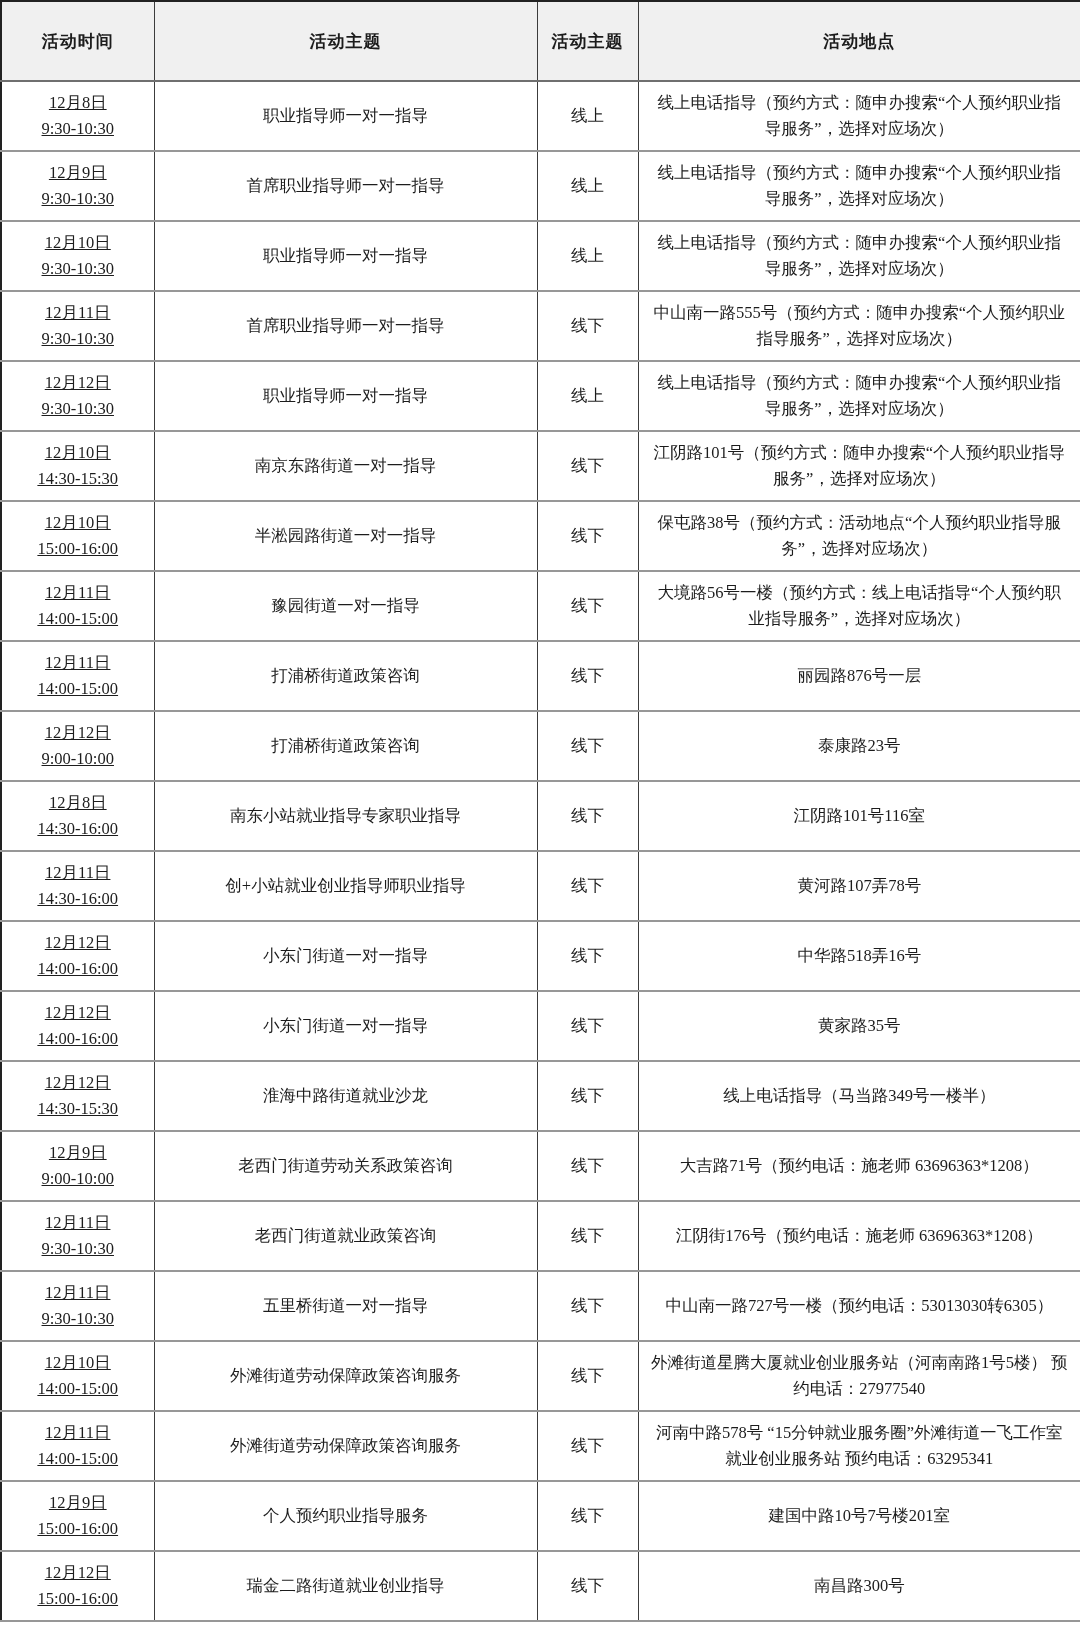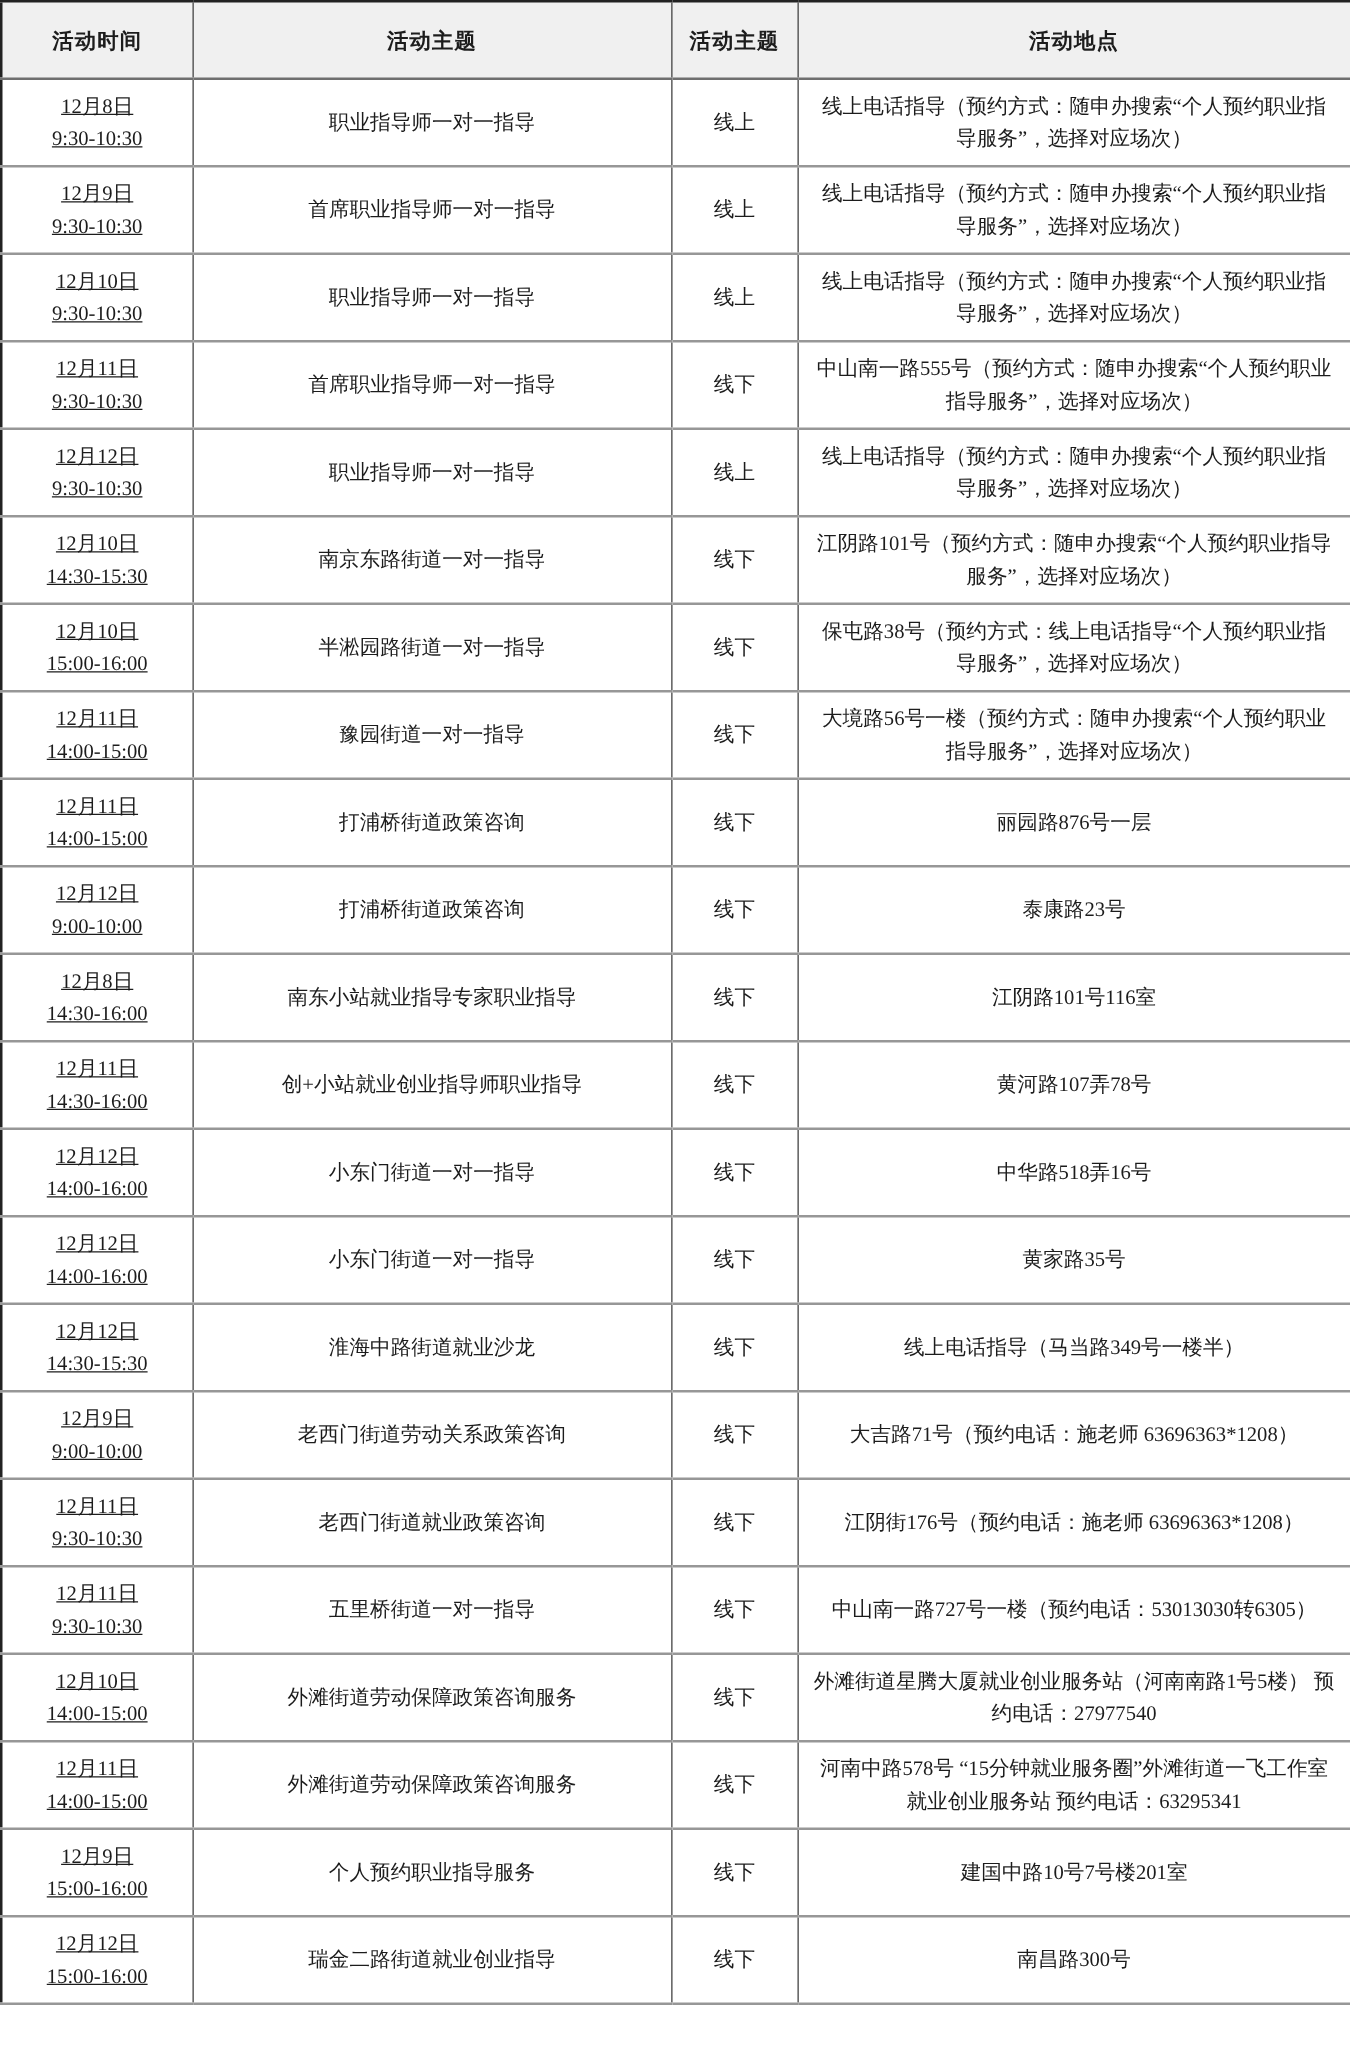--- a/index.html
+++ b/index.html
@@ -30,21 +30,21 @@
     border-left:1px solid var(--grid-v);
     border-right:1px solid var(--grid-v);
     border-top:2px solid var(--grid-h);
     border-bottom:2px solid var(--grid-h);
     text-align:center;
     vertical-align:middle;
     color:var(--text);
   }
   thead th{
     background:var(--header-bg);
-    height:62px;
+    height:80px;
     font-size:17px;
     font-weight:bold;
     letter-spacing:1px;
     border-top:2px solid var(--outer);
     border-bottom:2px solid #6f6f6f;
   }
   tbody td{
     height:70px;
     background:#ffffff;
     font-size:16.5px;
@@ -127,30 +127,30 @@
         <td class="form-cell">线下</td>
         <td class="loc-cell">江阴路101号（预约方式：随申办搜索“个人预约职业指导服务”，选择对应场次）</td>
       </tr>
       <tr>
         <td class="time-cell">
           <div>12月10日</div>
           <div>15:00-16:00</div>
         </td>
         <td class="theme-cell">半淞园路街道一对一指导</td>
         <td class="form-cell">线下</td>
-        <td class="loc-cell">保屯路38号（预约方式：线上电话指导“个人预约职业指导服务”，选择对应场次）</td>
+        <td class="loc-cell">保屯路38号（预约方式：活动地点“个人预约职业指导服务”，选择对应场次）</td>
       </tr>
       <tr>
         <td class="time-cell">
           <div>12月11日</div>
           <div>14:00-15:00</div>
         </td>
         <td class="theme-cell">豫园街道一对一指导</td>
         <td class="form-cell">线下</td>
-        <td class="loc-cell">大境路56号一楼（预约方式：随申办搜索“个人预约职业指导服务”，选择对应场次）</td>
+        <td class="loc-cell">大境路56号一楼（预约方式：线上电话指导“个人预约职业指导服务”，选择对应场次）</td>
       </tr>
       <tr>
         <td class="time-cell">
           <div>12月11日</div>
           <div>14:00-15:00</div>
         </td>
         <td class="theme-cell">打浦桥街道政策咨询</td>
         <td class="form-cell">线下</td>
         <td class="loc-cell">丽园路876号一层</td>
       </tr>

